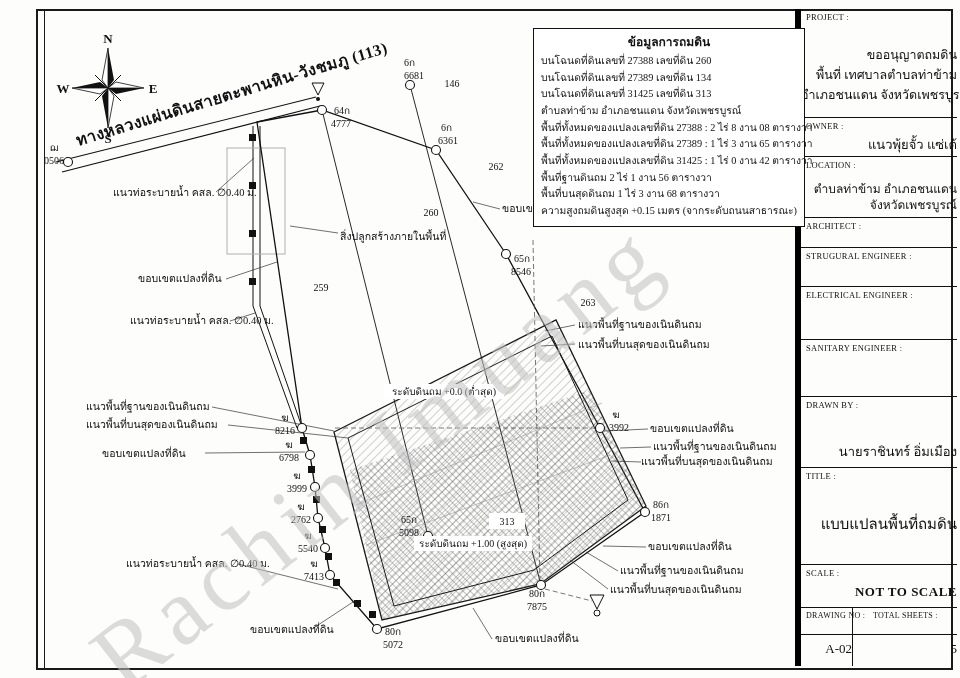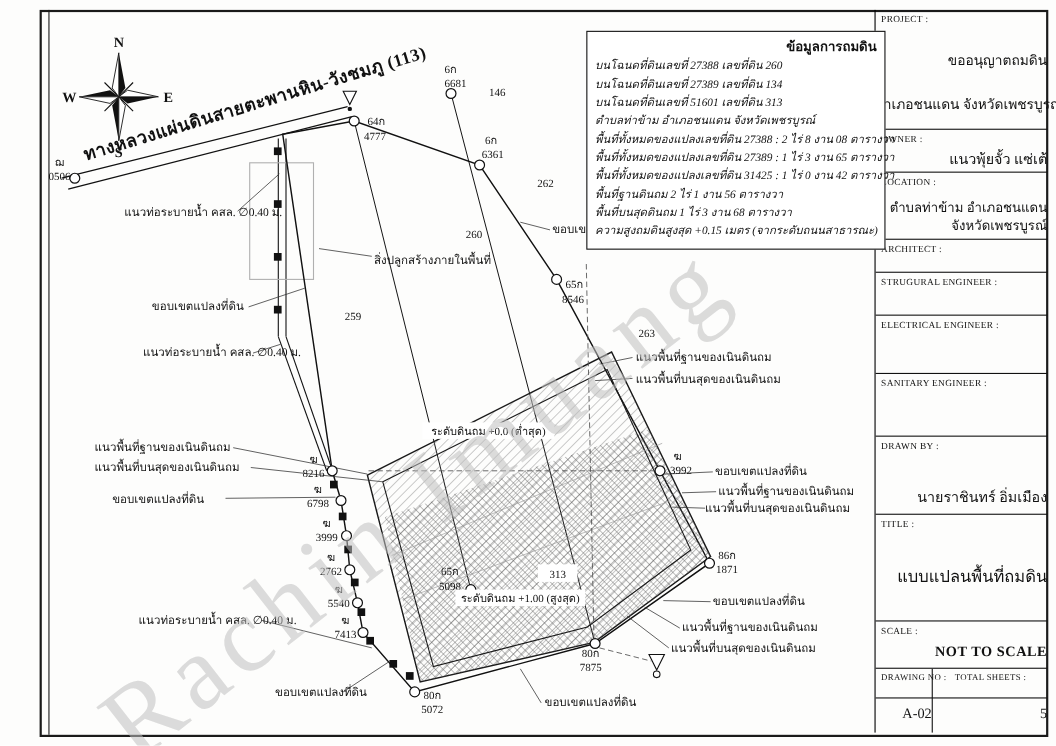--- a/index.html
+++ b/index.html
@@ -11,25 +11,25 @@
   svg text{font-family:"Liberation Serif","DejaVu Serif",serif;fill:#111;}
   .tx10{font-size:10px;}
   .tx10m{font-size:10px;text-anchor:middle;}
   .tx11{font-size:10.5px;}
   .road-t{font-size:16px;font-weight:bold;letter-spacing:.5px;}
   .cmp{font-size:13px;font-weight:bold;text-anchor:middle;}
 
   
   .infobox{position:absolute;left:533px;top:28px;width:256px;border:1.3px solid #111;background:#fff;
            padding:3px 7px 6px;z-index:3;}
-  .ib-title{text-align:right;font-weight:bold;font-size:12px;margin-bottom:2px;}
-  .ib-line{font-size:10.3px;line-height:1.62;white-space:nowrap;font-style:italic;}
+  .ib-title{text-align:center;font-weight:bold;font-size:12px;margin-bottom:2px;}
+  .ib-line{font-size:10.3px;line-height:1.62;white-space:nowrap;}
 
   
-  .titleblock{position:absolute;left:795px;top:9px;width:156px;height:657px;border-left:1px solid #000000;z-index:2;background:transparent;}
+  .titleblock{position:absolute;left:795px;top:9px;width:156px;height:657px;border-left:6px solid #000000;z-index:2;background:transparent;}
   .tbs{position:absolute;left:0;width:100%;border-bottom:1.5px solid #111;box-sizing:border-box;}
   .tb-label{position:absolute;top:3px;left:5px;font-size:8.5px;letter-spacing:.3px;white-space:nowrap;}
   .tb-center{position:absolute;left:0;right:0;text-align:right;white-space:nowrap;}
   .tb-col{position:absolute;top:0;height:100%;box-sizing:border-box;}
 
   
   .watermark{position:absolute;left:70px;top:625px;transform:rotate(-38deg);transform-origin:0 0;
              font-size:96px;letter-spacing:8px;color:#c0c0c0;opacity:.55;white-space:nowrap;
              z-index:4;pointer-events:none;font-family:"Liberation Serif",serif;}
 </style>
@@ -234,34 +234,35 @@
       <text class="tx11" x="610" y="593">แนวพื้นที่บนสุดของเนินดินถม</text>
       <text class="tx11" x="250" y="633">ขอบเขตแปลงที่ดิน</text>
       <text class="tx11" x="495" y="642">ขอบเขตแปลงที่ดิน</text>
     </g>
   </svg>
 
   <div class="infobox">
     <div class="ib-title">ข้อมูลการถมดิน</div>
     <div class="ib-line">บนโฉนดที่ดินเลขที่  27388  เลขที่ดิน  260</div>
     <div class="ib-line">บนโฉนดที่ดินเลขที่  27389  เลขที่ดิน  134</div>
-    <div class="ib-line">บนโฉนดที่ดินเลขที่  51601  เลขที่ดิน  313</div>
+    <div class="ib-line">บนโฉนดที่ดินเลขที่  31425  เลขที่ดิน  313</div>
     <div class="ib-line">ตำบลท่าข้าม  อำเภอชนแดน  จังหวัดเพชรบูรณ์</div>
     <div class="ib-line">พื้นที่ทั้งหมดของแปลงเลขที่ดิน 27388 : 2 ไร่ 8 งาน 08 ตารางวา</div>
     <div class="ib-line">พื้นที่ทั้งหมดของแปลงเลขที่ดิน 27389 : 1 ไร่ 3 งาน 65 ตารางวา</div>
     <div class="ib-line">พื้นที่ทั้งหมดของแปลงเลขที่ดิน 31425 : 1 ไร่ 0 งาน 42 ตารางวา</div>
     <div class="ib-line">พื้นที่ฐานดินถม 2 ไร่  1  งาน  56  ตารางวา</div>
     <div class="ib-line">พื้นที่บนสุดดินถม  1  ไร่ 3 งาน 68 ตารางวา</div>
     <div class="ib-line">ความสูงถมดินสูงสุด +0.15 เมตร (จากระดับถนนสาธารณะ)</div>
   </div>
 
   <div class="titleblock">
     <div class="tbs" style="top:0;height:109px">
       <div class="tb-label">PROJECT :</div>
       <div class="tb-center" style="top:36px;font-size:12.5px">ขออนุญาตถมดิน</div>
+      <div class="tb-center" style="top:56px;font-size:12.5px">พื้นที่ เทศบาลตำบลท่าข้าม</div>
       <div class="tb-center" style="top:76px;font-size:12.5px">อำเภอชนแดน จังหวัดเพชรบูรณ์</div>
     </div>
     <div class="tbs" style="top:109px;height:39px">
       <div class="tb-label">OWNER :</div>
       <div class="tb-center" style="top:16px;font-size:13px">แนวพุ้ยจั้ว แซ่เต้</div>
     </div>
     <div class="tbs" style="top:148px;height:61px">
       <div class="tb-label">LOCATION :</div>
       <div class="tb-center" style="top:22px;font-size:12px">ตำบลท่าข้าม  อำเภอชนแดน</div>
       <div class="tb-center" style="top:38px;font-size:12px">จังหวัดเพชรบูรณ์</div>

